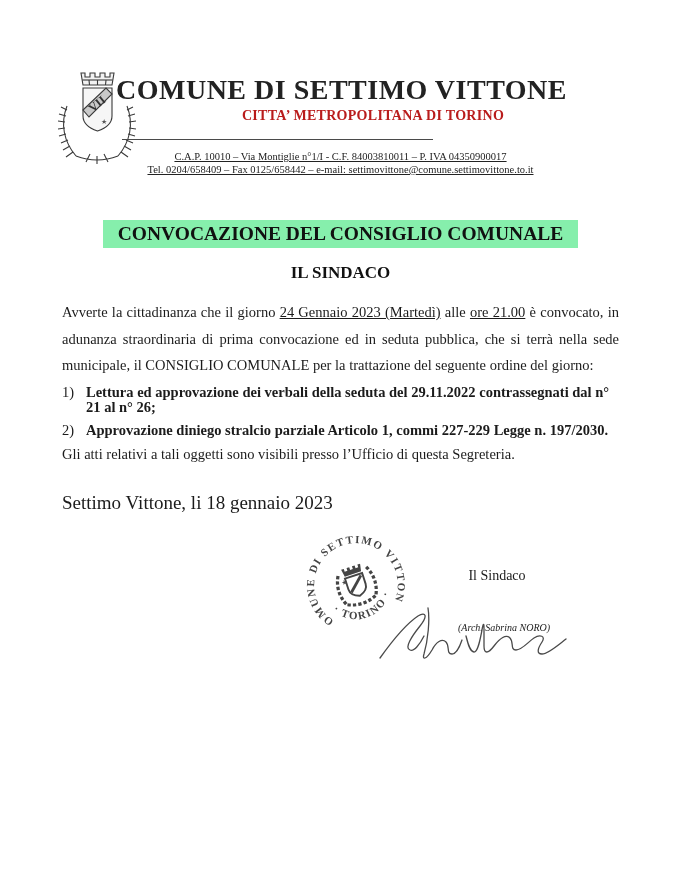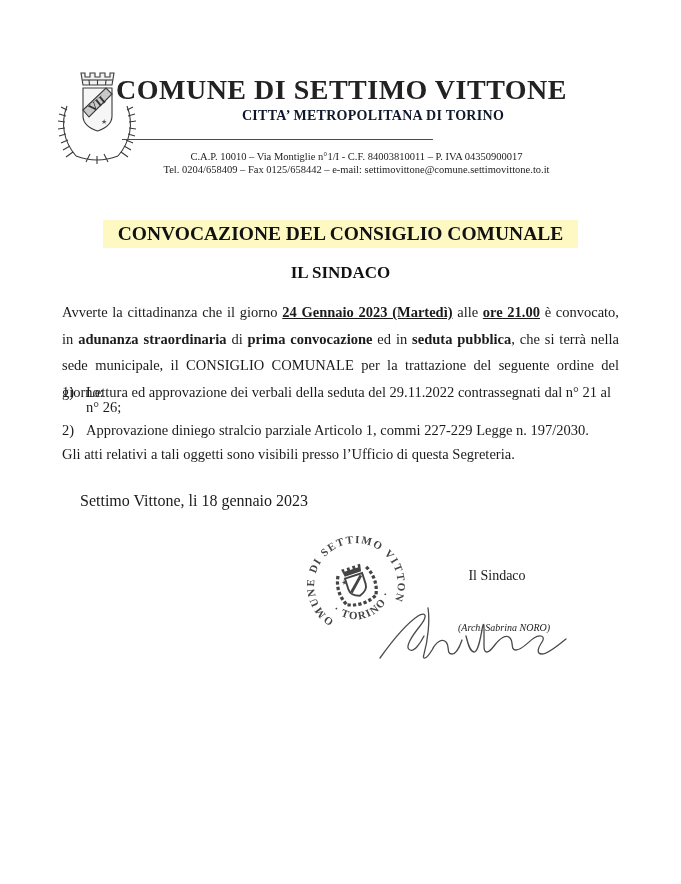--- a/index.html
+++ b/index.html
@@ -17,60 +17,60 @@
   .coa { left: 52px; top: 64px; width: 92px; height: 104px; }
   .muni-name {
     left: 116px; top: 74px; width: 445px;
     text-align: center; font-size: 28px; font-weight: bold;
     letter-spacing: 0.5px; color: #222;
     white-space: nowrap;
   }
   .muni-sub {
     left: 240px; top: 108px; width: 266px;
     text-align: center; font-size: 14px; font-weight: bold;
-    letter-spacing: 0.3px; color: #0f172a;
+    letter-spacing: 0.3px; color: #b91c1c;
     white-space: nowrap;
   }
   .header-rule {
     left: 122px; top: 139px; width: 311px; height: 0;
     border-top: 1.5px solid #4a4a4a;
   }
-  .contact { left: 36px; width: 641px; text-align: center; font-size: 10.5px; color: #222; white-space: nowrap; }
+  .contact { left: 20px; width: 641px; text-align: center; font-size: 10.5px; color: #222; white-space: nowrap; text-decoration: underline; }
   .contact.l1 { top: 151px; }
   .contact.l2 { top: 164px; }
 
   
   .doc-title {
     left: 103px; top: 220px; width: 475px; height: 28px;
-    background: #fef9c3;
+    background: #86efac;
     display: flex; align-items: center; justify-content: center;
     font-size: 19.5px; font-weight: bold; color: #111;
     white-space: nowrap;
   }
   .doc-heading {
     left: 0; top: 263px; width: 681px;
     text-align: center; font-size: 17px; font-weight: bold; color: #111;
   }
 
   
   .intro {
     left: 62px; top: 299px; width: 557px;
     font-size: 14.5px; line-height: 26.5px;
     text-align: justify;
   }
-  .bu { font-weight: bold; text-decoration: underline; }
-  .b  { font-weight: bold; }
+  .bu { font-weight: normal; text-decoration: underline; }
+  .b  { font-weight: normal; }
 
   .agenda { left: 62px; top: 385px; width: 557px; font-size: 14.5px; }
   .agenda-item { display: flex; margin-bottom: 8px; line-height: 15px; }
   .agenda-num { width: 24px; flex: 0 0 24px; }
-  .agenda-text { flex: 1; }
+  .agenda-text { flex: 1; font-weight: bold; }
 
   .note { left: 62px; top: 446px; width: 557px; font-size: 14.5px; }
-  .place-date { left: 80px; top: 492px; width: 400px; font-size: 16px; }
+  .place-date { left: 62px; top: 492px; width: 400px; font-size: 19px; }
 
   
   .stamp {
     left: 299px; top: 528px; width: 114px; height: 114px;
     transform: rotate(-18deg);
     opacity: 0.88;
   }
   .sig-role { left: 437px; top: 568px; width: 120px; text-align: center; font-size: 14px; }
   .sig-name { left: 434px; top: 594px; width: 140px; text-align: center; font-size: 10px; font-style: italic; white-space: nowrap; margin-top: 28px; }
   .sig-scrawl { left: 376px; top: 596px; width: 202px; height: 72px; }

